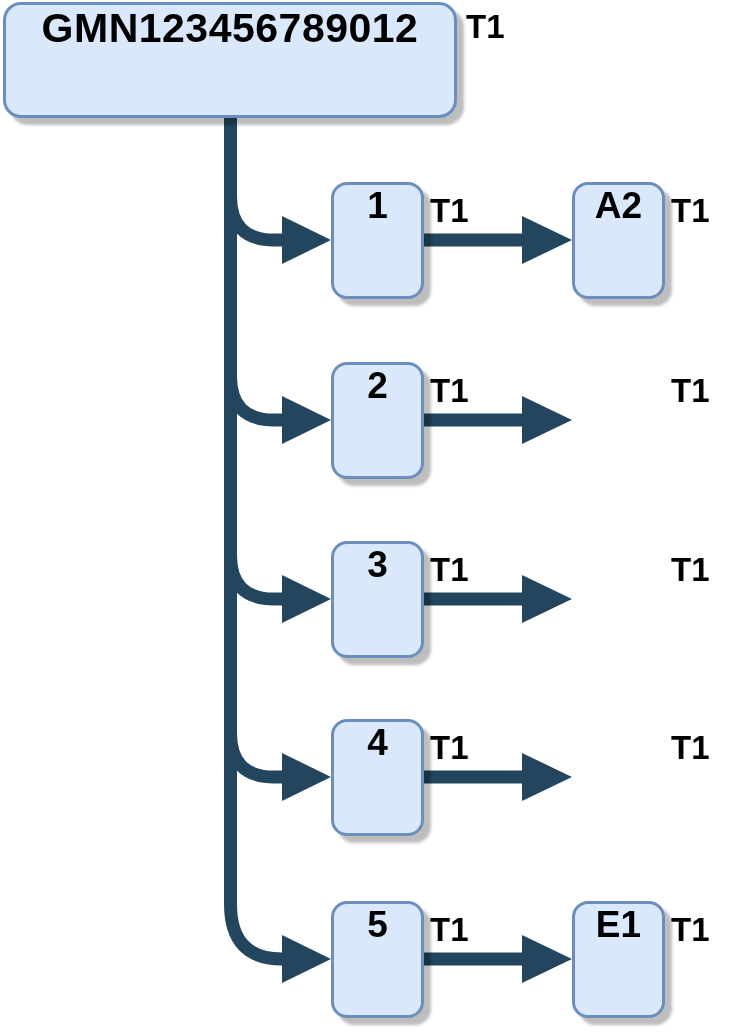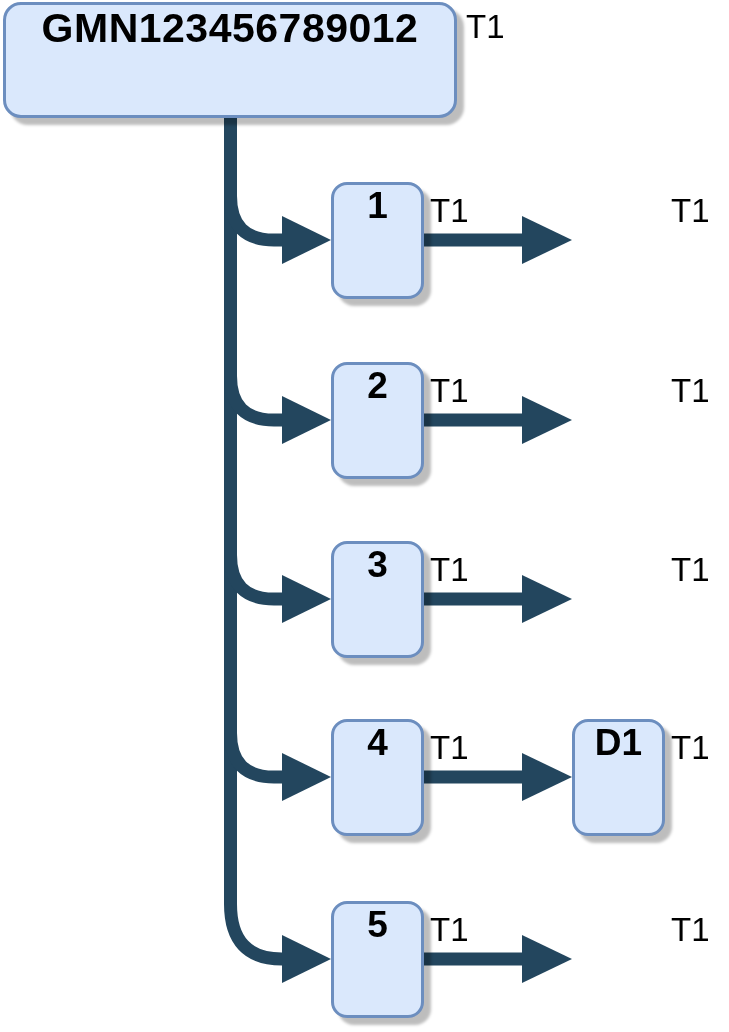--- a/index.html
+++ b/index.html
@@ -38,21 +38,21 @@
     letter-spacing:0.5px;
   }
   .node.small{
     width:93px;height:117px;
     border-radius:16px;
     font-size:37px;
   }
   .tag{
     position:absolute;z-index:3;
     color:var(--label-text);
-    font-size:33px;font-weight:normal;
+    font-size:33px;font-weight:bold;
     line-height:1;
     white-space:nowrap;
   }
 </style>
 </head>
 <body>
 
 <div class="canvas">
 
   <svg class="connector-layer" width="729" height="1032" viewBox="0 0 729 1032">
@@ -85,42 +85,45 @@
 
   <div class="node root">
     <span>GMN123456789012</span>
   </div>
   <div class="tag" style="left:466px;top:10px">T1</div>
 
   <div class="node small" style="left:331px;top:182px">
     <span>1</span>
   </div>
   <div class="tag" style="left:430px;top:194px">T1</div>
+  <div class="node small" style="left:572px;top:182px">
+    <span>A2</span>
+  </div>
   <div class="tag" style="left:671px;top:194px">T1</div>
 
   <div class="node small" style="left:331px;top:362px">
     <span>2</span>
   </div>
   <div class="tag" style="left:430px;top:374px">T1</div>
   <div class="tag" style="left:671px;top:374px">T1</div>
 
   <div class="node small" style="left:331px;top:541px">
     <span>3</span>
   </div>
   <div class="tag" style="left:430px;top:553px">T1</div>
   <div class="tag" style="left:671px;top:553px">T1</div>
 
   <div class="node small" style="left:331px;top:719px">
     <span>4</span>
   </div>
   <div class="tag" style="left:430px;top:731px">T1</div>
-  <div class="node small" style="left:572px;top:719px">
-    <span>D1</span>
-  </div>
   <div class="tag" style="left:671px;top:731px">T1</div>
 
   <div class="node small" style="left:331px;top:901px">
     <span>5</span>
   </div>
   <div class="tag" style="left:430px;top:913px">T1</div>
+  <div class="node small" style="left:572px;top:901px">
+    <span>E1</span>
+  </div>
   <div class="tag" style="left:671px;top:913px">T1</div>
 
 </div>
 
 </body></html>

